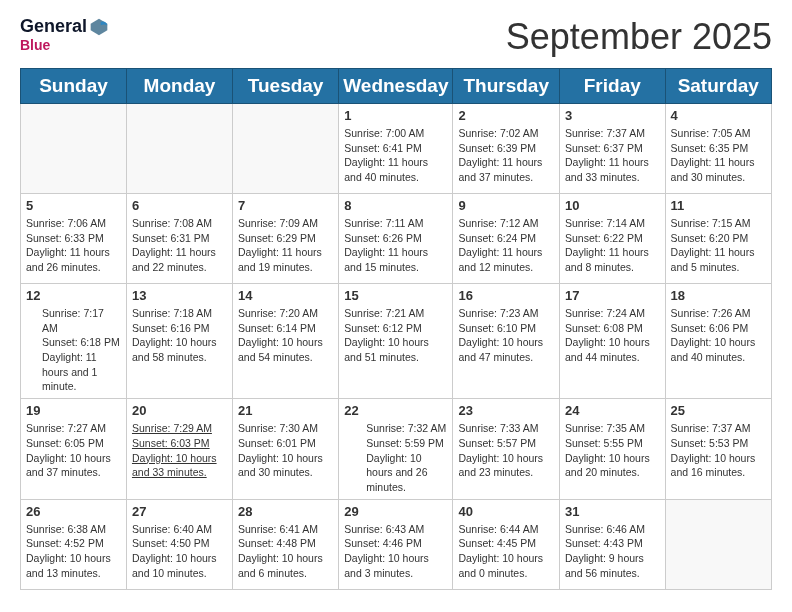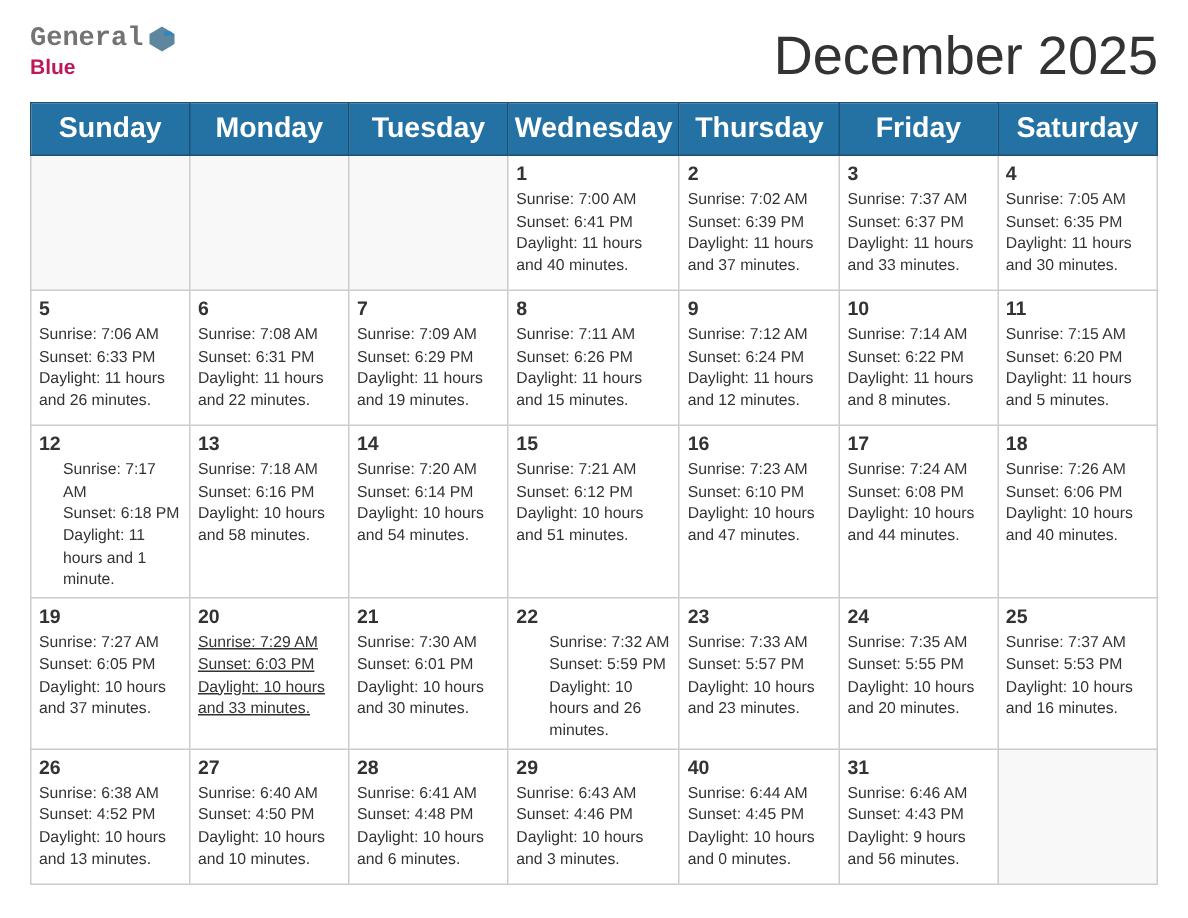--- a/index.html
+++ b/index.html
@@ -1,21 +1,21 @@
 <!DOCTYPE html>
 <html><head>
   <meta charset="utf-8">
   <style>
     * { box-sizing: border-box; margin: 0; padding: 0; }
     body { font-family: Arial, sans-serif; background: #fff; width: 792px; min-height: 612px; }
     .container { padding: 16px 20px; }
     .header { display: flex; align-items: flex-start; justify-content: space-between; margin-bottom: 10px; }
     .logo { display: flex; flex-direction: column; }
     .logo-top { display: flex; align-items: center; }
-    .logo-general { font-size: 18px; font-weight: bold; color: #737373; font-family: Liberation Mono, monospace; }
+    .logo-general { font-size: 18px; font-weight: bold; color: #0f172a; }
     .logo-blue { font-size: 14px; font-weight: bold; color: #be185d; }
     .logo-icon { width: 20px; height: 20px; margin-left: 2px; }
     .title-block { text-align: right; }
     .cal-title { font-size: 36px; color: #333; font-weight: normal; }
     .cal-subtitle { font-size: 16px; color: #333; }
     table { width: 100%; border-collapse: collapse; }
     .day-header { background: #2471a3; color: #fff; text-align: center; font-size: 19px; font-weight: bold; padding: 6px 4px; border: 1px solid #1a5276; }
     .day-cell { vertical-align: top; border: 1px solid #ccc; padding: 4px 5px; width: 107px; min-height: 90px; background: #fff; font-size: 11px; color: #333; }
     .day-cell.empty { background: #f8f8f8; }
     .day-num { font-size: 13px; font-weight: bold; margin-bottom: 3px; }
@@ -31,21 +31,21 @@
       <div class="logo-top">
         <span class="logo-general">General</span>
         <svg class="logo-icon" viewBox="0 0 24 24">
           <path d="M12 2 L22 8 L22 16 L12 22 L2 16 L2 8 Z" fill="#1a5276" opacity="0.7"></path>
           <path d="M14 6 Q20 4 22 10 Q18 8 14 10 Z" fill="#2e86c1"></path>
         </svg>
       </div>
       <span class="logo-blue">Blue</span>
     </div>
     <div class="title-block">
-      <div class="cal-title">December 2025</div>
+      <div class="cal-title">September 2025</div>
     </div>
   </div>
 
   <table>
     <thead>
       <tr>
       <th class="day-header">Sunday</th>
           <th class="day-header">Monday</th>
           <th class="day-header">Tuesday</th>
           <th class="day-header">Wednesday</th>

